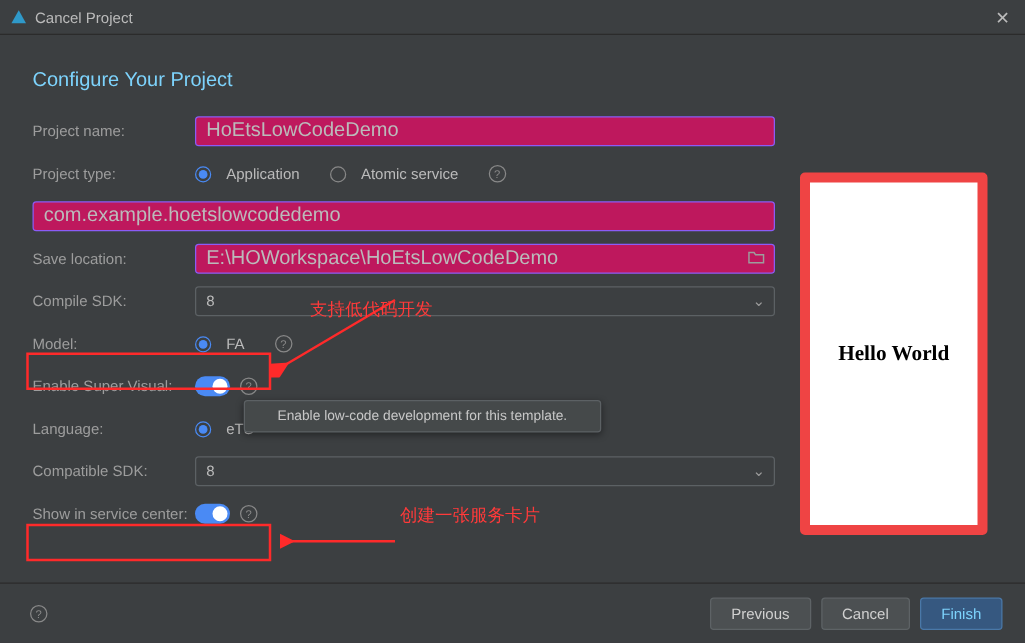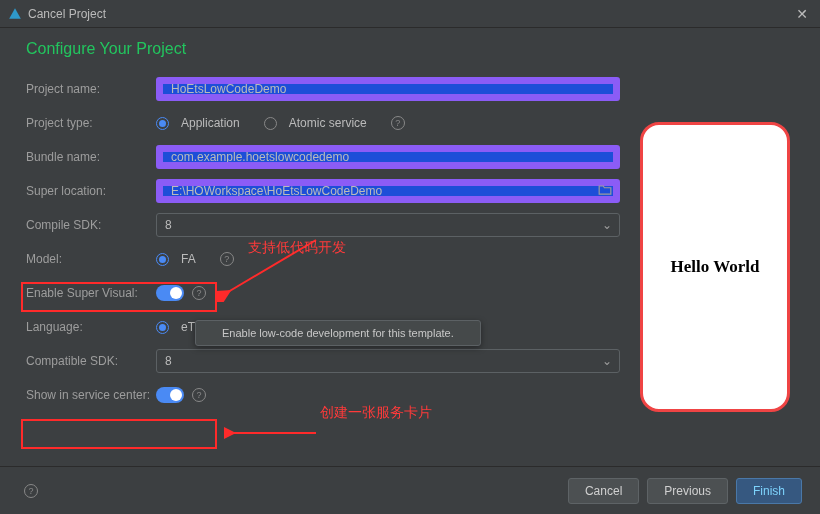--- a/index.html
+++ b/index.html
@@ -28,49 +28,49 @@
     margin-left: auto; color: #bbbbbb; font-size: 14px;
     padding: 0 4px; cursor: pointer;
   }
   .content {
     padding: 6px 26px 0 26px;
     display: flex;
     flex-direction: column;
     position: relative;
   }
   h2.section-title {
-    color: #22c55e; font-weight: 400; font-size: 16px;
-    margin: 6px 0 14px 0;
+    color: #7dd3fc; font-weight: 400; font-size: 16px;
+    margin: 22px 0 14px 0;
   }
   .inner-cols {
     display: flex; gap: 16px; align-items: flex-end;
   }
   .form-col { flex: 1; }
   .preview-col {
     width: 158px;
     display: flex; justify-content: center;
   }
   .form-row {
     display: flex; align-items: center;
     min-height: 34px;
   }
   .form-label {
     width: 130px;
     color: #9d9d9d;
     font-size: 12px;
   }
   .form-field { flex: 1; display: flex; align-items: center; gap: 8px; }
   .text-input {
-    background: #1d4ed8;
-    border: 7px solid #8b5cf6;
+    background: #be185d;
+    border: 1px solid #8b5cf6;
     color: #bbbbbb;
     height: 24px;
     width: 100%;
     padding: 0 8px;
-    font-size: 12px;
+    font-size: 16px;
     border-radius: 3px;
   }
   .select-wrap {
     position: relative; width: 100%;
   }
   .select-input {
     background: #3c3f41;
     border: 1px solid #5c6164;
     color: #bbbbbb;
     height: 24px;
@@ -114,22 +114,22 @@
     width:12px; height:12px; border-radius:50%; background:#fff;
   }
   .checkbox {
     width: 14px; height: 14px; background:#5a5d5f;
     border:1px solid #6e7275; display:inline-flex;
     align-items:center; justify-content:center;
     color:#d0d0d0; font-size:10px; border-radius:2px;
   }
   .phone-preview {
     width: 150px; height: 290px;
-    border: 3px solid #ef4444;
-    border-radius: 19px;
+    border: 8px solid #ef4444;
+    border-radius: 4px;
     background: #ffffff;
     display:flex; align-items:center; justify-content:center;
     margin-top: 0px;
   }
   .phone-preview .hello {
     font-family: "Times New Roman", serif;
     font-weight: bold; font-size: 17px; color:#000;
   }
   .footer {
     position:absolute; bottom:0; left:0; right:0;
@@ -194,28 +194,27 @@
         <div class="form-field">
           <span class="radio selected"></span>
           <span class="radio-label">Application</span>
           <span class="radio"></span>
           <span class="radio-label">Atomic service</span>
           <span class="help-icon">?</span>
         </div>
       </div>
 
       <div class="form-row">
-        <div class="form-label">Bundle name:</div>
         <div class="form-field">
           <input class="text-input" value="com.example.hoetslowcodedemo" style="">
         </div>
       </div>
 
       <div class="form-row">
-        <div class="form-label">Super location:</div>
+        <div class="form-label">Save location:</div>
         <div class="form-field">
           <div class="select-wrap">
             <input class="text-input" value="E:\HOWorkspace\HoEtsLowCodeDemo" style="">
             <span class="folder-icon">
               <svg width="14" height="12" viewBox="0 0 24 20">
                   <path d="M2 4h7l2 3h11v11H2z" fill="none" stroke="#9d9d9d" stroke-width="2"></path>
                 </svg>
             </span>
           </div>
         </div>
@@ -312,16 +311,16 @@
 </svg>
 <div class="red-text" style="left:320px; top:404px;">创建一张服务卡片</div>
 
 <div class="tooltip" style="left:195px; top:320px;">
   <span>Enable low-code development for this template.</span>
 </div>
 
 <div class="footer">
   <span class="help-icon">?</span>
   <span class="spacer"></span>
+  <button class="btn">Previous</button>
   <button class="btn">Cancel</button>
-  <button class="btn">Previous</button>
   <button class="btn primary">Finish</button>
 </div>
 
 </body></html>

